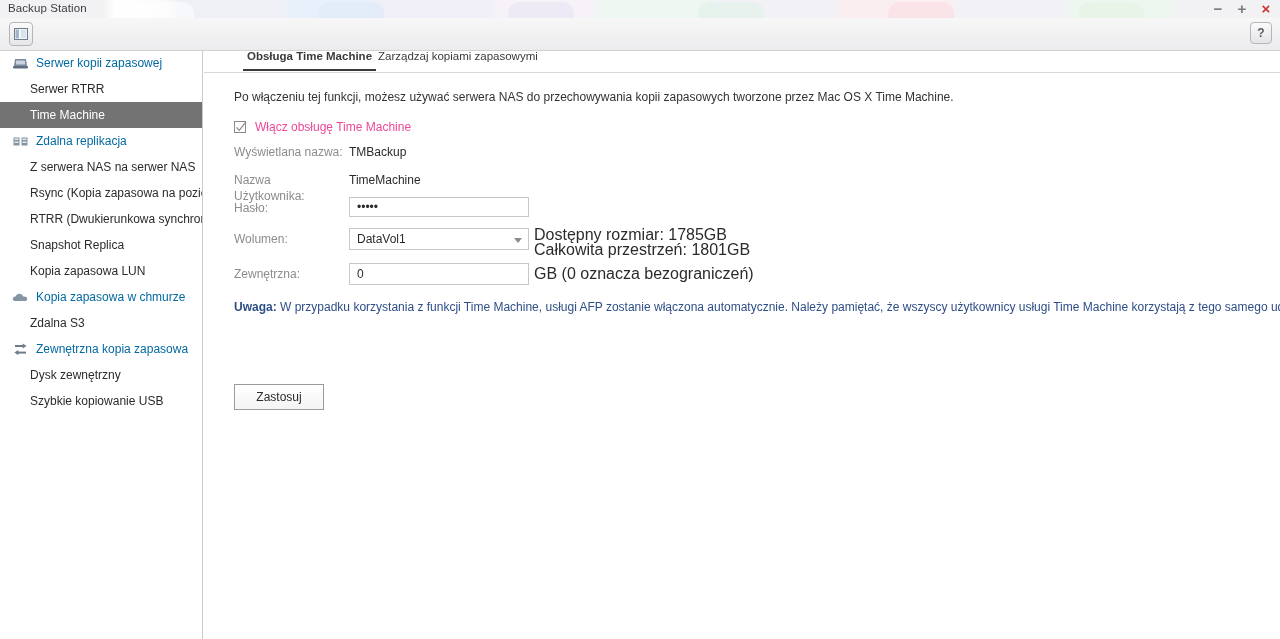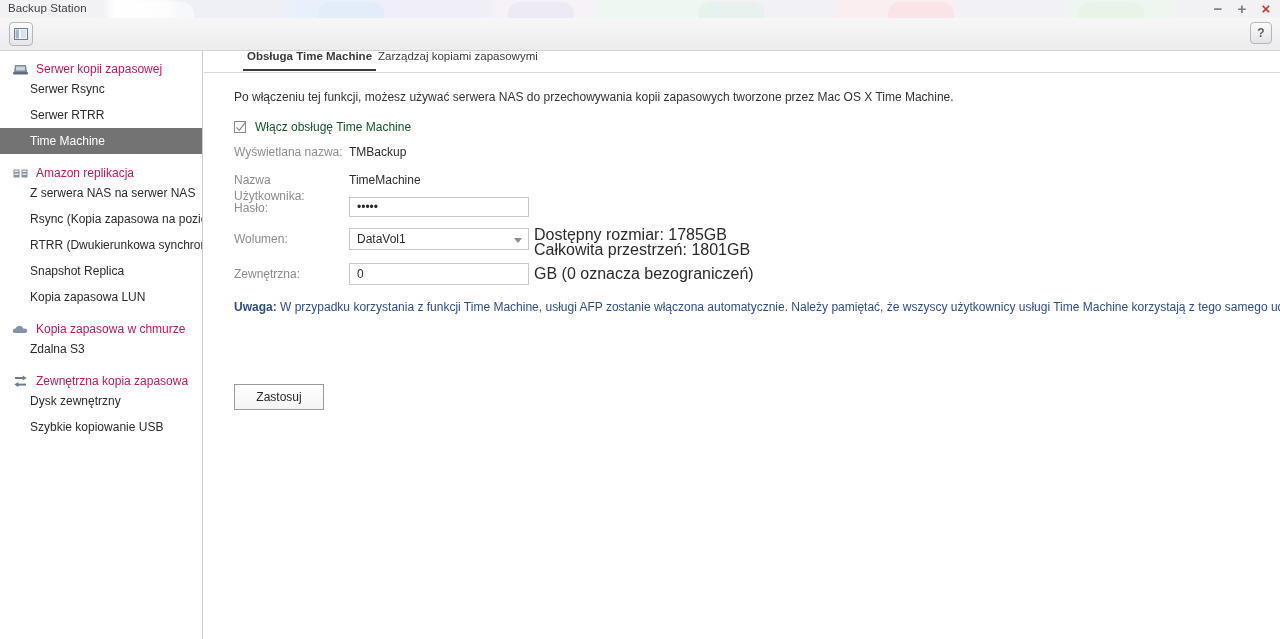--- a/index.html
+++ b/index.html
@@ -121,24 +121,24 @@
     position: absolute;
     left: 0; top: 50px;
     width: 203px; height: 589px;
     background: #ffffff;
     border-right: 1px solid #cccccc;
     box-sizing: border-box;
     overflow: hidden;
   }
   .nav-group {
     display: flex;
-    align-items: flex-end;
+    align-items: center;
     height: 26px;
     padding-left: 12px;
-    color: #be185d;
+    color: #0369a1;
     font-size: 12px;
   }
   .nav-group .g-ico {
     width: 16px; height: 14px;
     margin-right: 8px;
     display: flex;
     align-items: center;
     justify-content: center;
     flex: none;
   }
@@ -202,21 +202,21 @@
   .checkbox {
     width: 12px; height: 12px;
     border: 1px solid #8a8a8a;
     background: #fdfdfd;
     box-sizing: border-box;
     position: relative;
     margin-right: 9px;
     flex: none;
   }
   .checkbox svg { position: absolute; left: -1px; top: -2px; }
-  .cb-label { font-size: 12px; color: #14532d; }
+  .cb-label { font-size: 12px; color: #ec4899; }
 
   .form {
     position: absolute;
     left: 30px; top: 94px;
     width: 1020px;
   }
   .frow {
     position: relative;
     height: 28px;
   }
@@ -343,43 +343,40 @@
 
   <div class="nav-group">
     <span class="g-ico">
       <svg width="15" height="11" viewBox="0 0 15 11">
         <path d="M2 1 L13 1 L14 8 L1 8 Z" fill="#7b8b9c"></path>
         <rect x="0" y="8" width="15" height="2.5" rx="1" fill="#5f6f80"></rect>
         <rect x="3" y="2.5" width="9" height="4" fill="#c9d4de"></rect>
       </svg>
     </span>
     <span>Serwer kopii zapasowej</span>
-  </div>
-  <div class="nav-item">
-    <span>Serwer Rsync</span>
   </div>
   <div class="nav-item">
     <span>Serwer RTRR</span>
   </div>
   <div class="nav-item selected">
     <span>Time Machine</span>
   </div>
 
   <div class="nav-group">
     <span class="g-ico">
       <svg width="15" height="11" viewBox="0 0 15 11">
         <rect x="0.5" y="1.5" width="6" height="8" fill="#8593a3"></rect>
         <rect x="8.5" y="1.5" width="6" height="8" fill="#8593a3"></rect>
         <rect x="1.5" y="2.5" width="4" height="1.5" fill="#e3e9ef"></rect>
         <rect x="9.5" y="2.5" width="4" height="1.5" fill="#e3e9ef"></rect>
         <rect x="1.5" y="5.5" width="4" height="1.5" fill="#e3e9ef"></rect>
         <rect x="9.5" y="5.5" width="4" height="1.5" fill="#e3e9ef"></rect>
       </svg>
     </span>
-    <span>Amazon replikacja</span>
+    <span>Zdalna replikacja</span>
   </div>
   <div class="nav-item">
     <span>Z serwera NAS na serwer NAS</span>
   </div>
   <div class="nav-item">
     <span>Rsync (Kopia zapasowa na pozio...</span>
   </div>
   <div class="nav-item">
     <span>RTRR (Dwukierunkowa synchroni...</span>
   </div>

